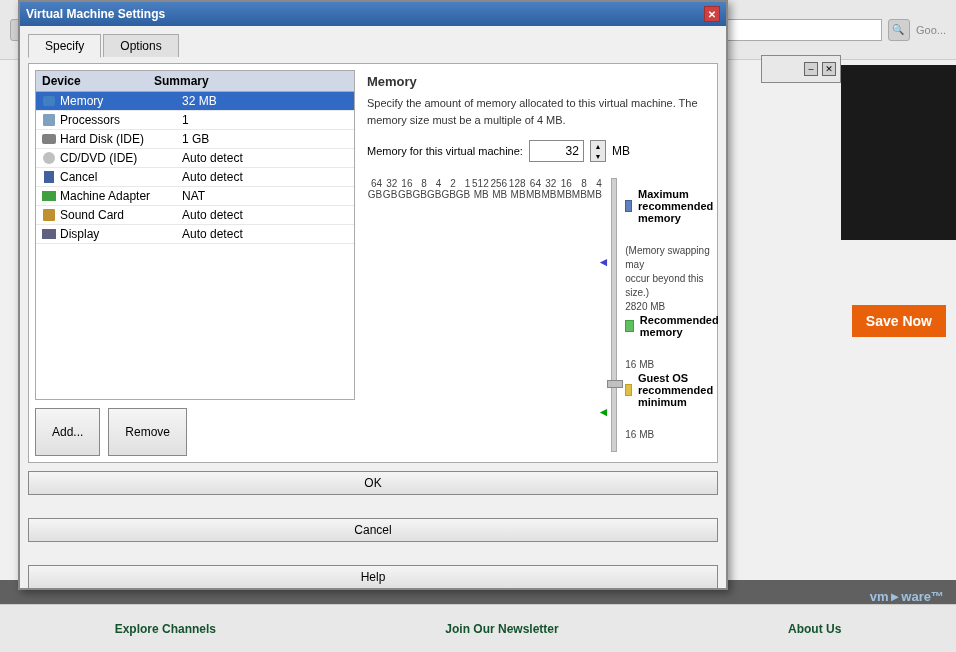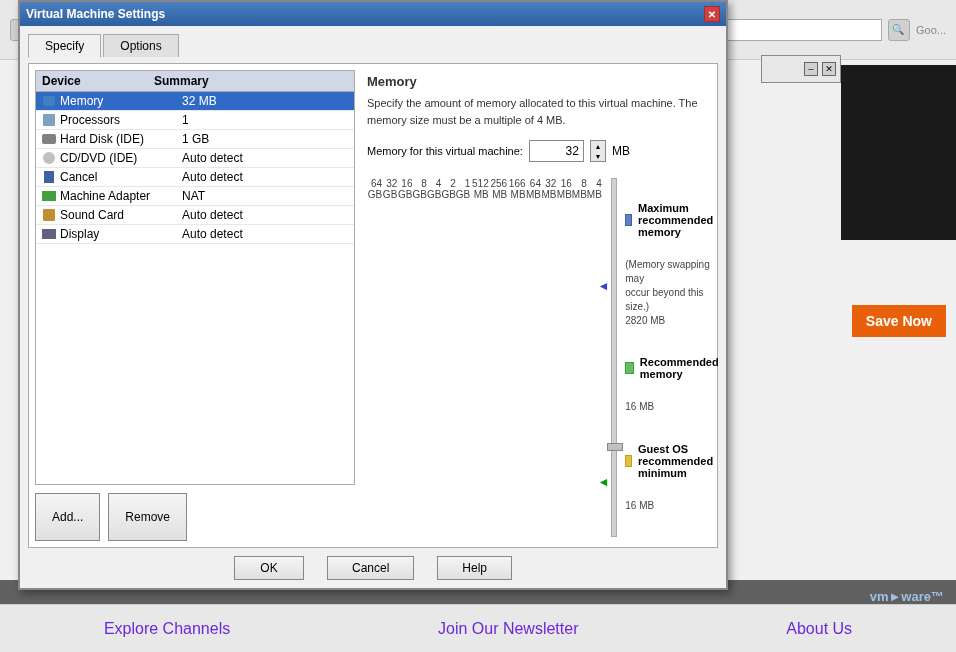--- a/index.html
+++ b/index.html
@@ -374,20 +374,21 @@
       color: #444;
       line-height: 1.4;
     }
 
     
     .dialog-footer {
       display: flex;
       justify-content: center;
       gap: 23px;
       margin-top: 8px;
+      flex-direction: column;
     }
 
     .footer-btn {
       padding: 4px 24px;
       border: 1px solid #888;
       background: linear-gradient(to bottom, #f5f5f5, #e0e0e0);
       cursor: pointer;
       font-size: 12px;
       min-width: 70px;
     }
@@ -419,22 +420,23 @@
       right: 0;
       height: 48px;
       background: #e8e8e8;
       display: flex;
       align-items: center;
       justify-content: space-around;
       border-top: 1px solid #ccc;
     }
 
     .footer-link {
-      font-size: 16px;
-      color: #6d28d9;
+      font-size: 12px;
+      color: #14532d;
+      font-weight: bold;
     }
 
     
     .mini-dialog {
       position: absolute;
       top: 30px;
       right: 0;
       width: 120px;
       height: 40px;
       background: #e0e0e0;
@@ -617,21 +619,21 @@
             <div class="slider-labels">
               <span>64 GB</span>
               <span>32 GB</span>
               <span>16 GB</span>
               <span>8 GB</span>
               <span>4 GB</span>
               <span>2 GB</span>
               <span>1 GB</span>
               <span>512 MB</span>
               <span>256 MB</span>
-              <span>166 MB</span>
+              <span>128 MB</span>
               <span>64 MB</span>
               <span>32 MB</span>
               <span>16 MB</span>
               <span>8 MB</span>
               <span>4 MB</span>
             </div>
 
             <div class="slider-track-area">
               <div class="slider-track">
 

